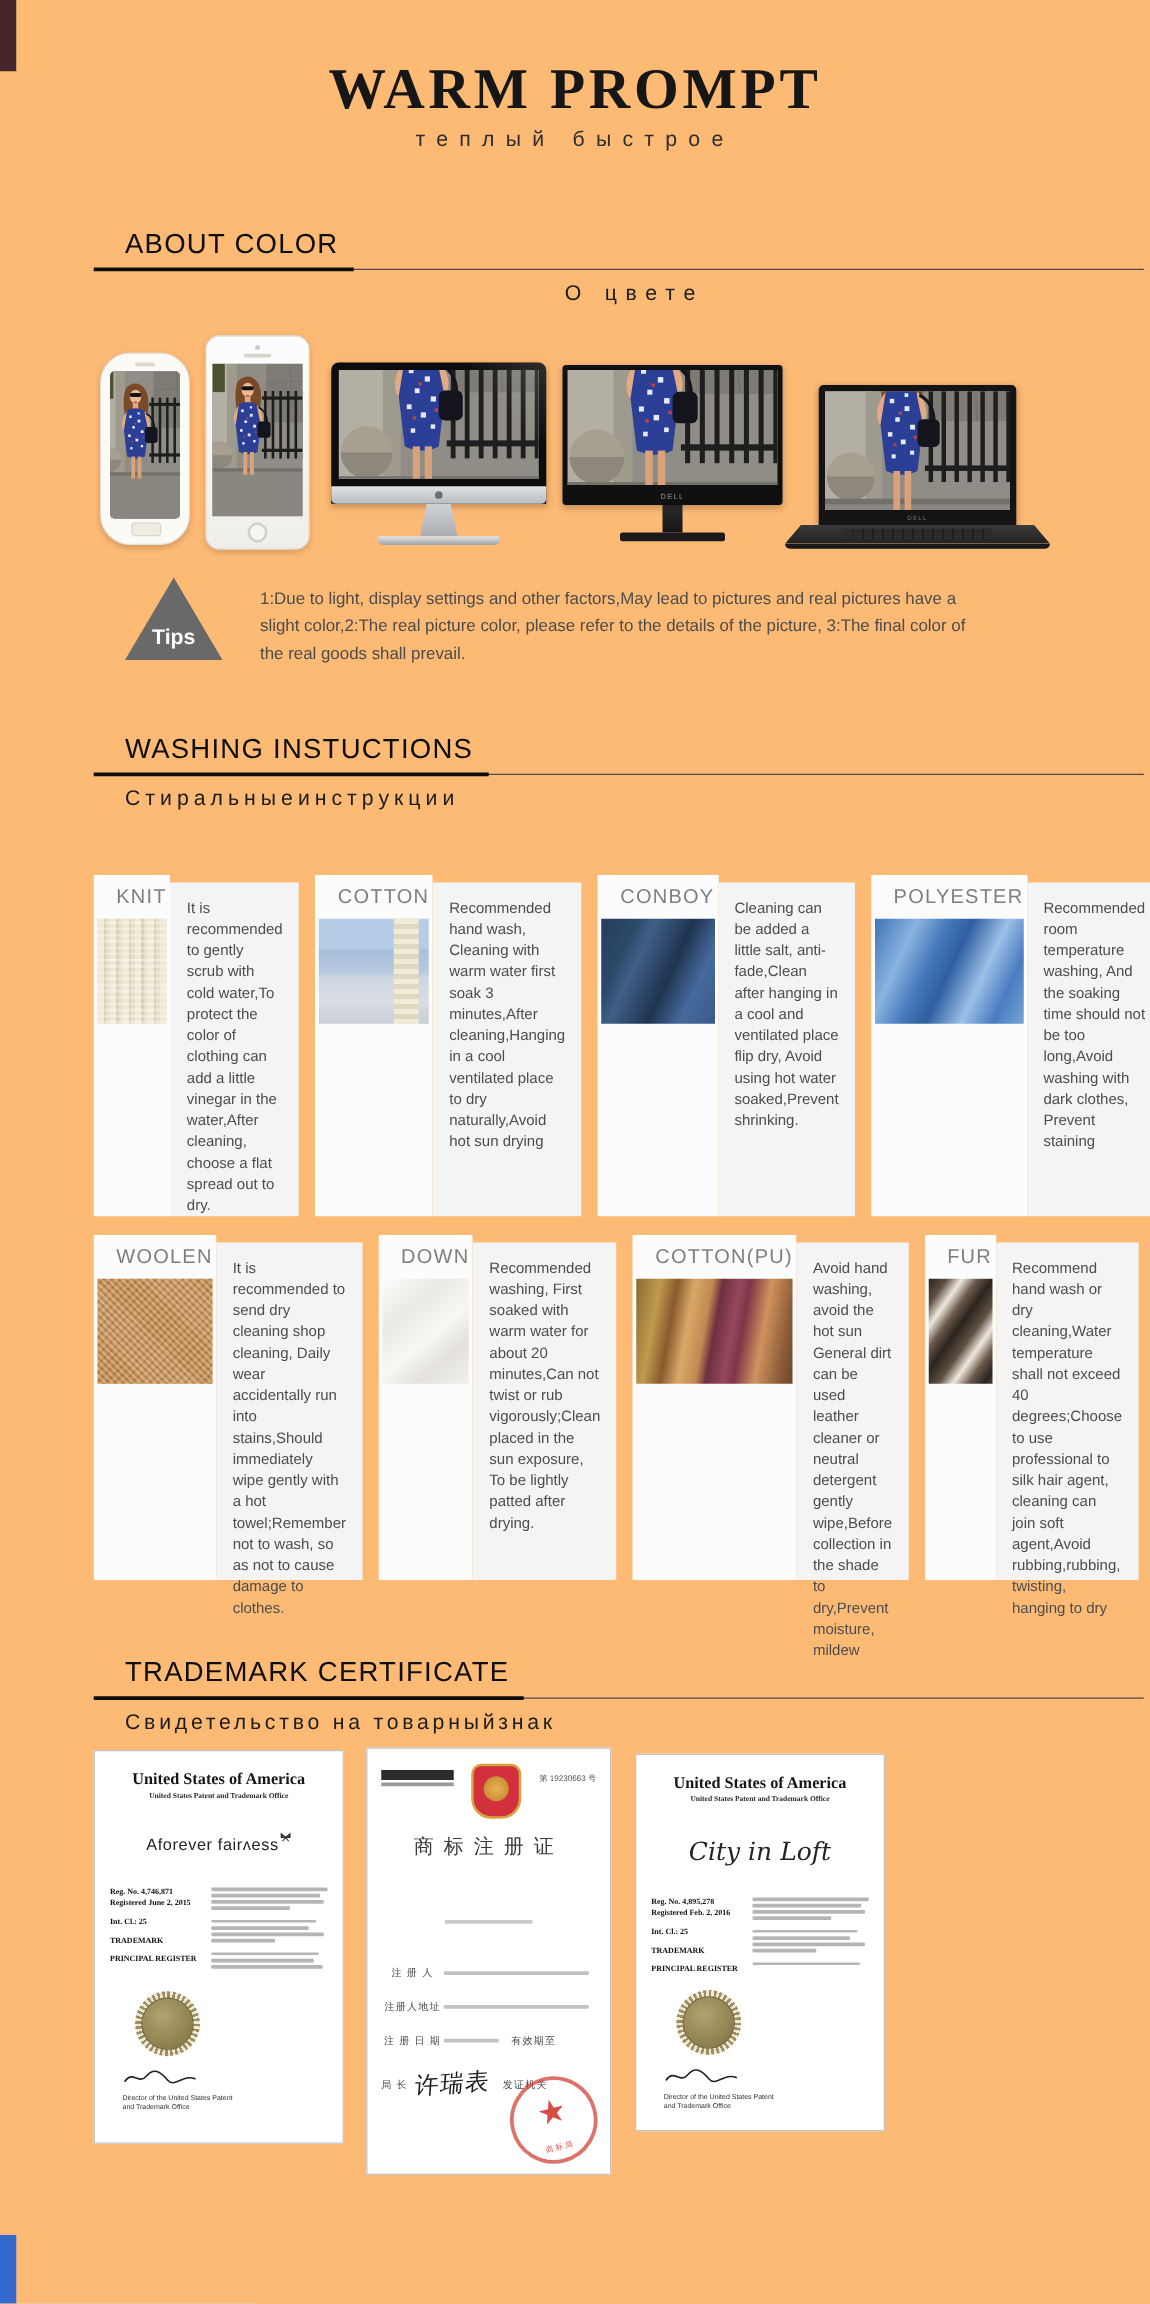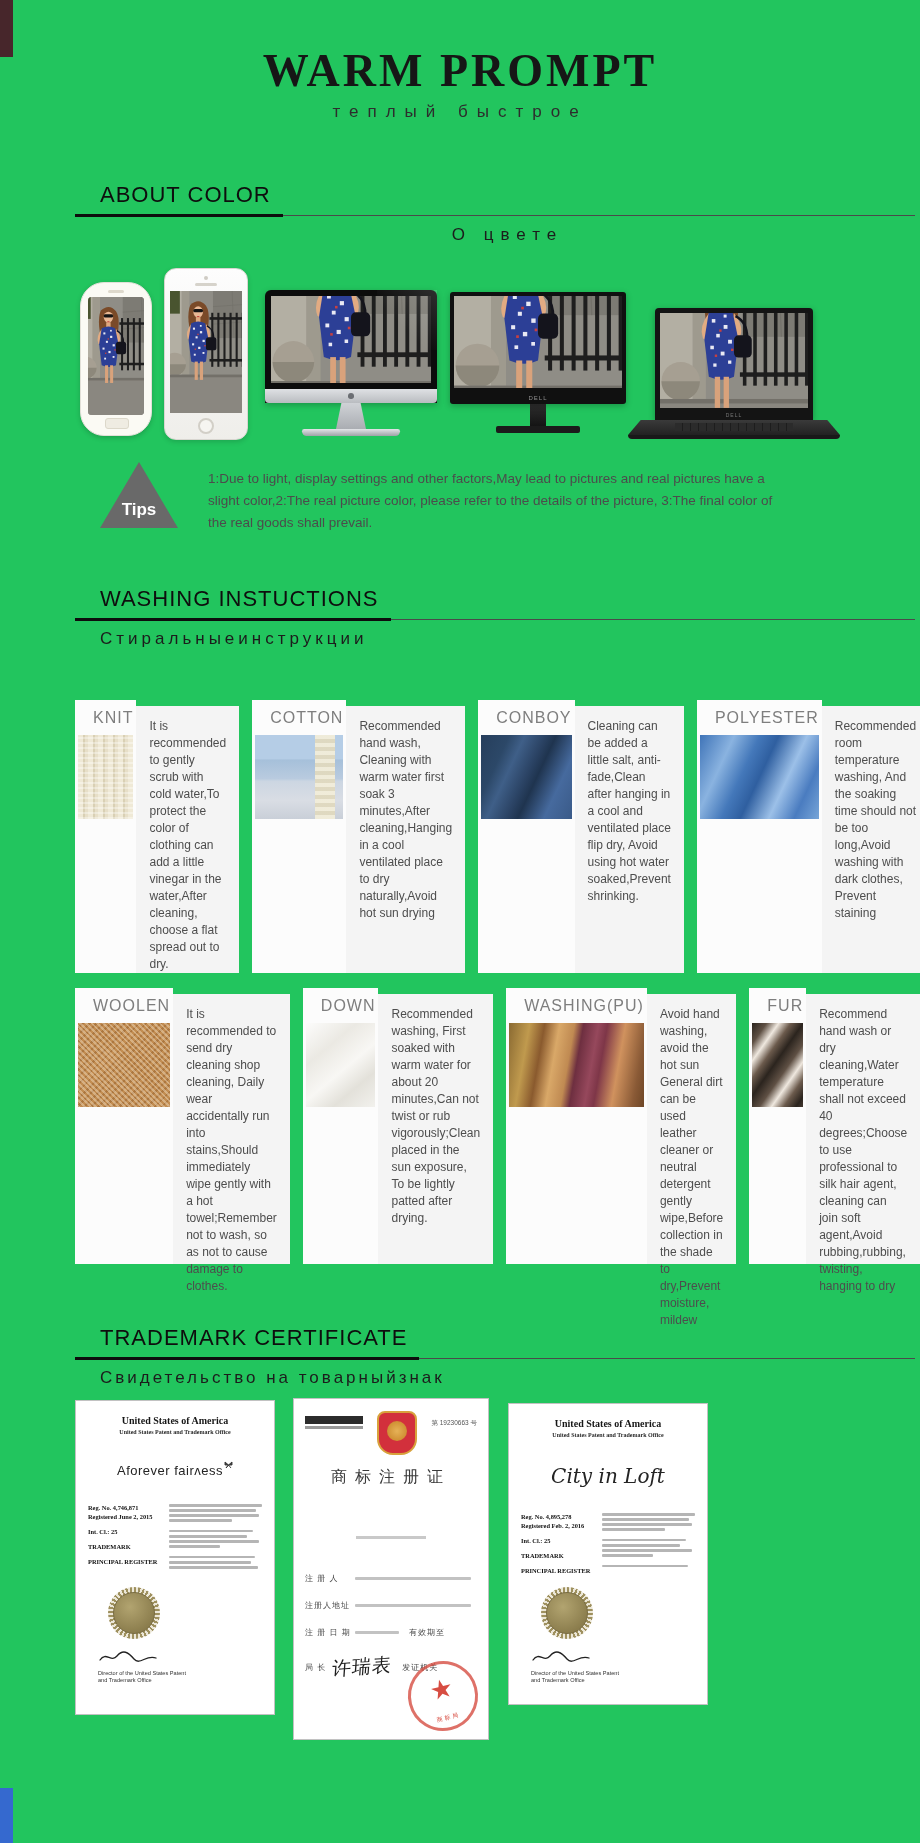--- a/index.html
+++ b/index.html
@@ -1,16 +1,16 @@
 <!DOCTYPE html>
 <html><head>
 <meta charset="utf-8">
 <style>
   html,body{margin:0;padding:0;background:#dcdcdc;}
-  #page{position:relative;width:920px;height:1843px;background:#22c55e;overflow:hidden;
+  #page{position:relative;width:920px;height:1843px;background:#fdba74;overflow:hidden;
         font-family:"Liberation Sans",sans-serif;color:#222;margin:0 auto;}
 
   
   .edge-strip{position:absolute;left:0;width:13px;}
   .edge-strip.top{top:0;height:57px;background:#47262b;}
   .edge-strip.bottom{top:1788px;height:55px;background:#3569cf;}
 
   
   .masthead{position:absolute;top:44px;left:0;width:920px;text-align:center;}
   .masthead h1{margin:0;font-family:"Liberation Serif",serif;font-weight:700;
@@ -111,21 +111,21 @@
   .tex-fur{background:repeating-linear-gradient(125deg,#2b241e 0px,#5f5044 12px,#efe8df 22px,#6b5a4c 32px,#2b241e 42px);}
 
   
   #certs{position:absolute;top:1398px;left:75px;width:790px;display:flex;align-items:flex-start;}
   .cert{background:#fff;border:1px solid #c2c2c2;box-sizing:border-box;position:relative;}
   .cert-us{width:200px;padding:14px 12px;}
   #cert1{height:315px;margin-right:18px;margin-top:2px;}
   #cert2{width:196px;height:342px;margin-right:19px;padding:12px 11px;}
   #cert3{height:302px;margin-top:5px;}
   .us-head{text-align:center;font-family:"Liberation Serif",serif;font-weight:bold;
-           font-size:10px;color:#161616;letter-spacing:0;}
+           font-size:13px;color:#161616;letter-spacing:0;}
   .us-sub{text-align:center;font-family:"Liberation Serif",serif;font-weight:bold;
           font-size:6px;color:#2a2a2a;margin-top:3px;}
   .brand-line{margin-top:26px;text-align:center;color:#242424;}
   .brand-sans{font-size:13px;letter-spacing:.5px;}
   .brand-script{font-family:"DejaVu Serif",serif;font-style:italic;font-size:20px;}
   .butterfly{vertical-align:6px;margin-left:1px;}
   .reg-block{display:flex;margin-top:24px;font-family:"Liberation Serif",serif;}
   .reg-left{width:74px;flex:none;font-size:6.4px;font-weight:bold;color:#111;line-height:9px;}
   .reg-left .gap{height:6px;}
   .reg-right{flex:1;padding-left:7px;padding-top:1px;}
@@ -143,21 +143,21 @@
   .cn-logo .sub{width:58px;height:2.5px;background:#9a9a9a;margin-top:2px;}
   .cn-emblem{width:40px;height:44px;background:#d2303c;border:2px solid #d8a23c;
              border-radius:8px 8px 16px 16px;position:relative;box-sizing:border-box;}
   .cn-emblem::after{content:"";position:absolute;left:50%;top:45%;width:20px;height:20px;margin:-10px 0 0 -10px;
              border-radius:50%;background:radial-gradient(#e8c05a,#cf9a32 70%);opacity:.9;}
   .cn-no{font-size:6.5px;color:#555;margin-top:8px;}
   .cn-title{text-align:center;margin-top:12px;font-size:16px;letter-spacing:8px;color:#3a3a3a;}
   .cn-script{width:70px;height:3px;background:#c9c9c9;margin:48px auto 0;}
   .cn-fields{margin-top:34px;}
   .cn-row{display:flex;align-items:center;margin-bottom:16px;font-size:8px;color:#4a4a4a;}
-  .cn-label{width:50px;flex:none;letter-spacing:1px;}
+  .cn-label{width:50px;flex:none;letter-spacing:1px;text-align:center;}
   .cn-val{flex:1;height:2.5px;background:#c2c2c2;margin-right:6px;border-radius:1px;}
   .cn-val.short{flex:0 0 44px;}
   .cn-label.right{width:auto;margin-left:4px;}
   .cn-bottom{display:flex;align-items:center;margin-top:6px;font-size:8px;color:#4a4a4a;}
   .cn-sig{font-family:"DejaVu Serif",serif;font-size:19px;color:#1d1d1d;margin:0 6px;
           transform:rotate(-4deg) skewX(-8deg);letter-spacing:1px;}
   .cn-seal{position:absolute;right:10px;bottom:8px;width:64px;height:64px;border-radius:50%;
            border:3px solid rgba(210,62,50,.8);transform:rotate(-14deg);opacity:.92;text-align:center;}
   .cn-seal .star{color:#d43e32;font-size:26px;line-height:50px;}
   .cn-seal .seal-label{position:absolute;bottom:5px;left:0;right:0;font-size:6px;color:#d43e32;letter-spacing:2px;}
@@ -564,21 +564,21 @@
     </div>
     <div class="card">
       <div class="card-top">
           <span class="card-name">DOWN</span>
         <div class="card-img tex-down"></div>
         </div>
       <div class="card-text">Recommended washing, First soaked with warm water for about 20 minutes,Can not twist or rub vigorously;Clean placed in the sun exposure, To be lightly patted after drying.</div>
     </div>
     <div class="card">
       <div class="card-top">
-          <span class="card-name">WASHING(PU)</span>
+          <span class="card-name">COTTON(PU)</span>
         <div class="card-img tex-leather"></div>
         </div>
       <div class="card-text">Avoid hand washing, avoid the hot sun General dirt can be used leather cleaner or neutral detergent gently wipe,Before collection in the shade to dry,Prevent moisture, mildew</div>
     </div>
     <div class="card">
       <div class="card-top">
           <span class="card-name">FUR</span>
         <div class="card-img tex-fur"></div>
         </div>
       <div class="card-text">Recommend hand wash or dry cleaning,Water temperature shall not exceed 40 degrees;Choose to use professional to silk hair agent, cleaning can join soft agent,Avoid rubbing,rubbing, twisting, hanging to dry</div>

